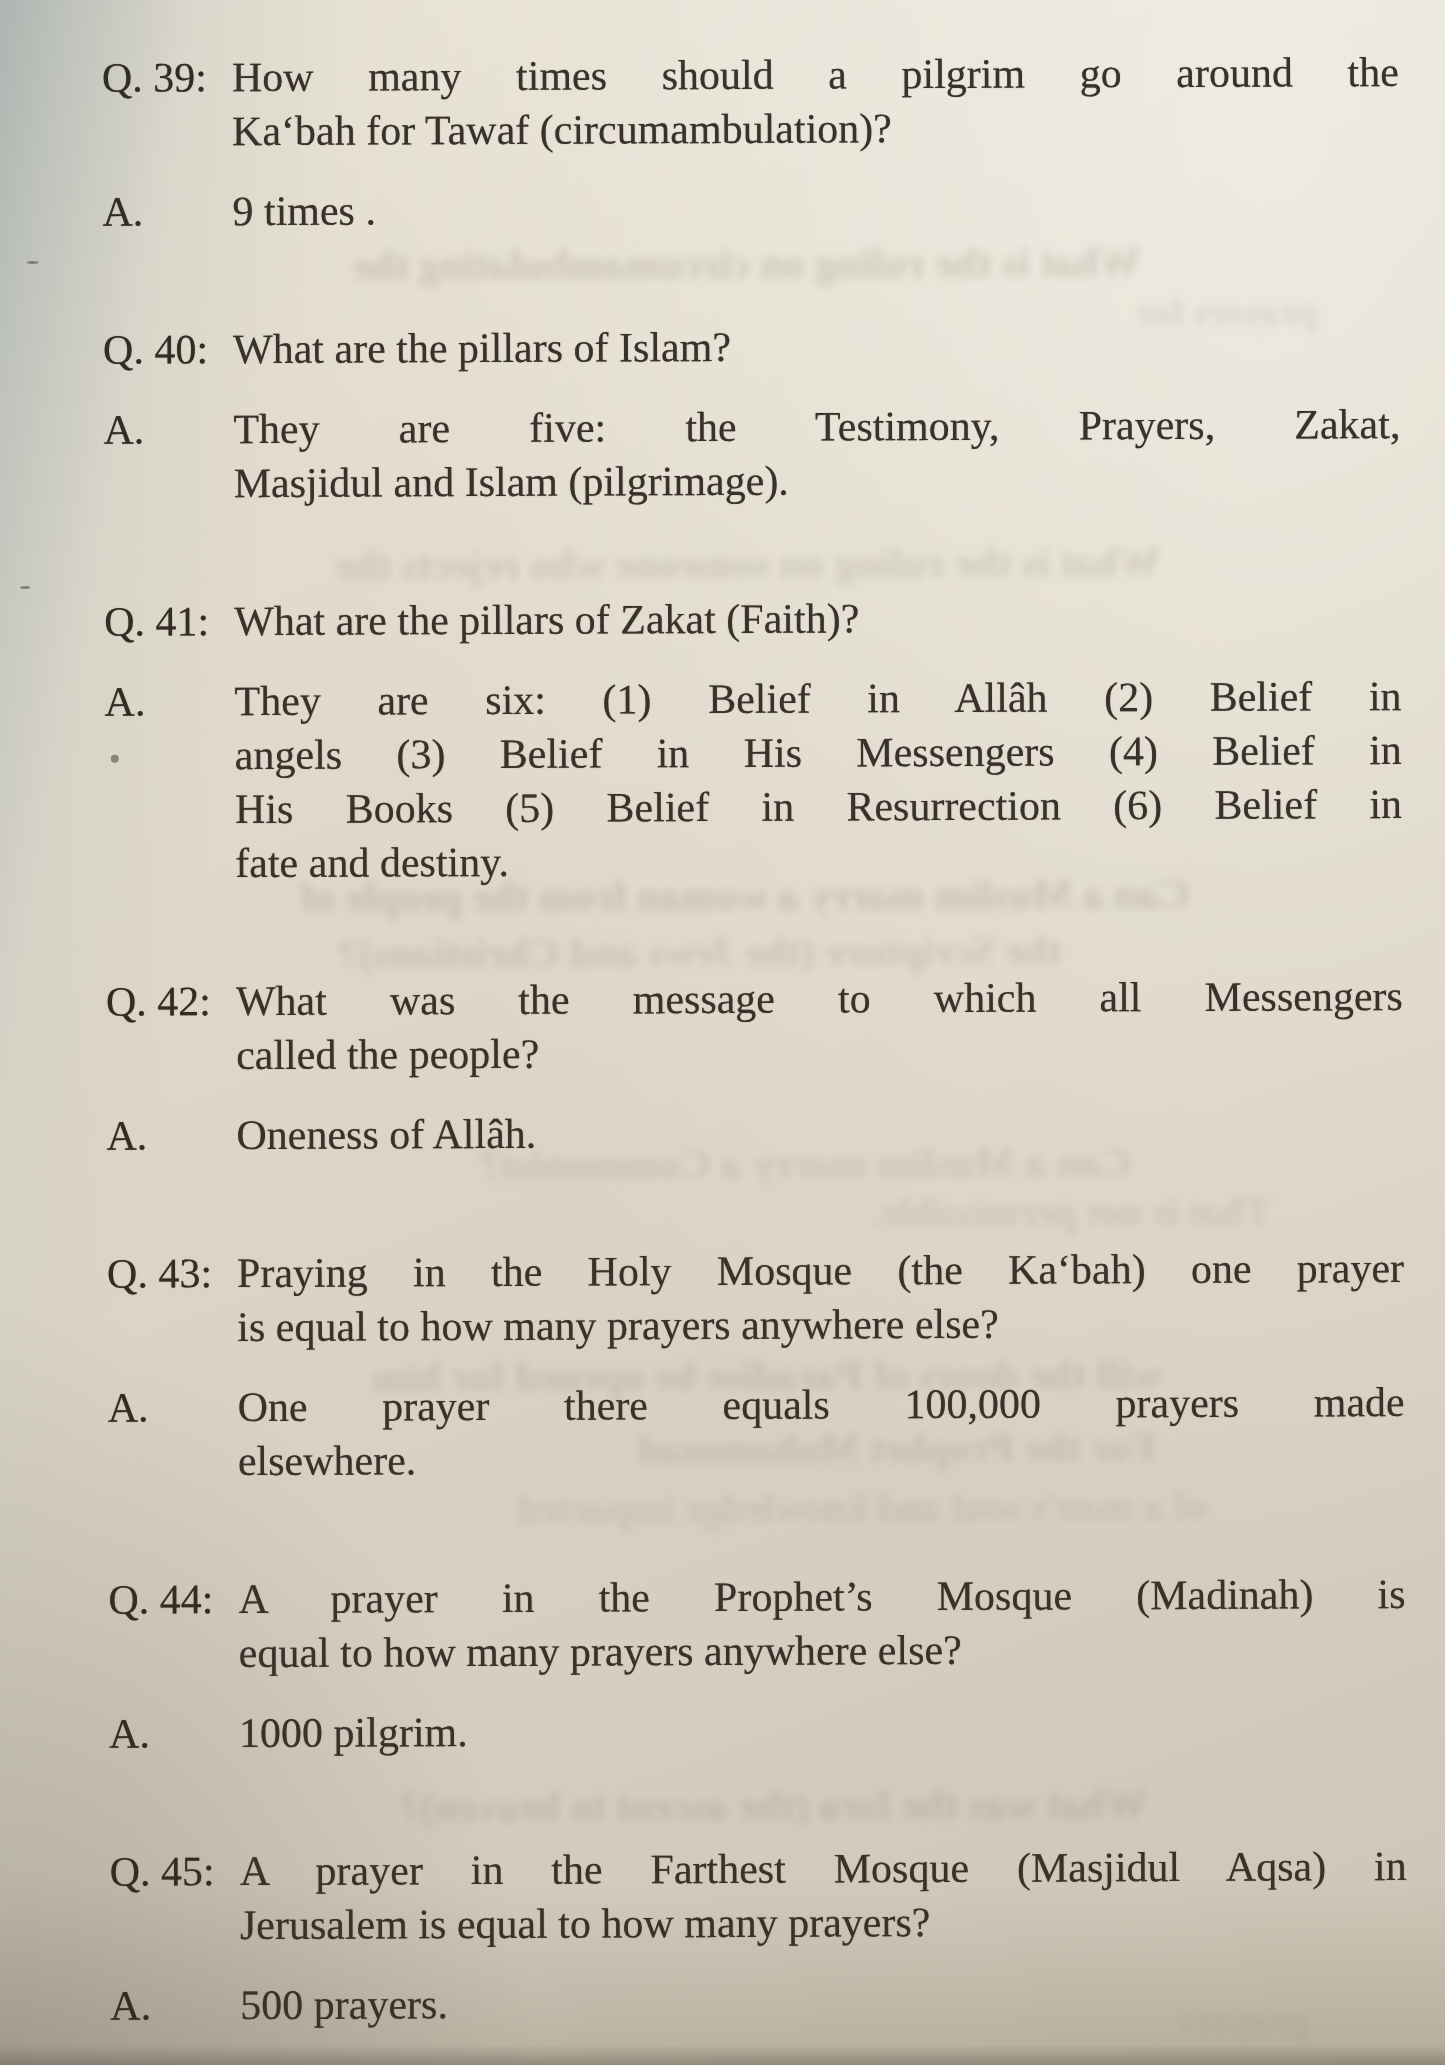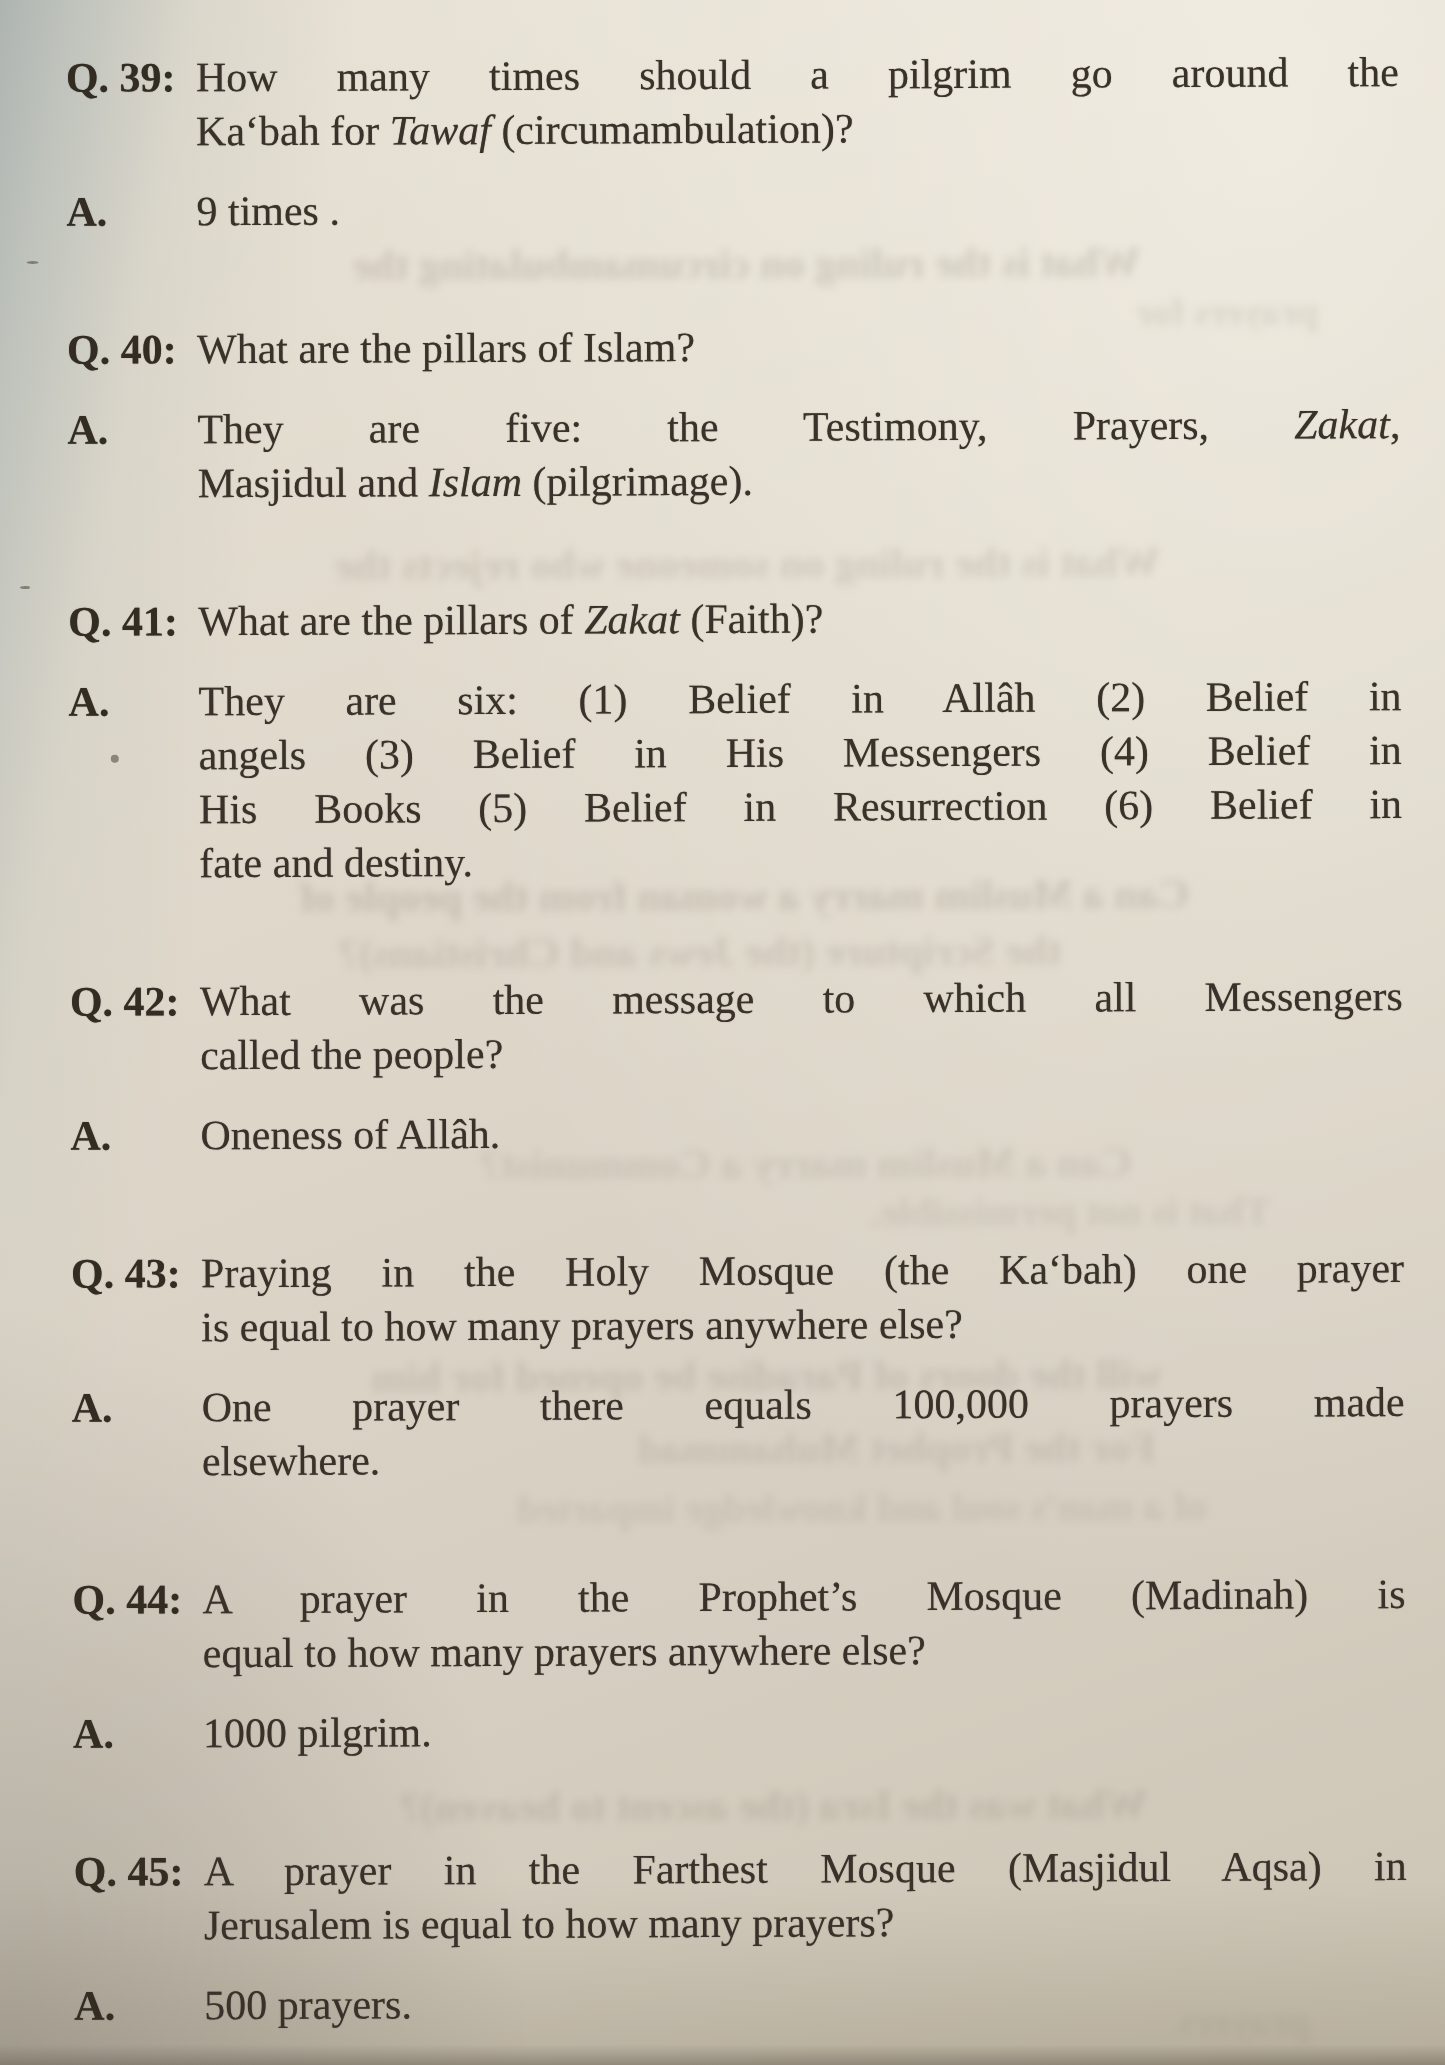--- a/index.html
+++ b/index.html
@@ -37,28 +37,29 @@
     position:relative;z-index:3;
     padding:48px 42px 0 70px;
     color:#39322a;
     font-size:42px;
     text-shadow:0 0 1px rgba(57,50,42,0.65);
   }
   .qa-block + .qa-block{margin-top:84px;}
   .row{display:flex;align-items:flex-start;}
   .row .label{
     flex:0 0 130px;width:130px;
-    font-weight:bold;
+    font-weight:normal;
     line-height:54px;
     color:#332c23;
+    margin-left:36px;
   }
   .row .text{flex:1;min-width:0;}
   .line{line-height:54px;min-height:54px;text-align:left;}
   .line.justify{text-align:justify;text-align-last:justify;}
-  .it{font-style:italic;}
+  .it{}
   .answer-row{margin-top:26px;}
 </style>
 </head>
 <body>
 
 <div class="page">
   <div class="sheet">
     <div class="ghost-layer">
         <div class="ghost" style="top: 240px; left: 90px; width: 1320px; font-size: 42px; opacity: 0.3;">What is the ruling on circumambulating the</div>
         <div class="ghost" style="top: 292px; left: 1080px; width: 300px; font-size: 38px; opacity: 0.2;">prayers for</div>

